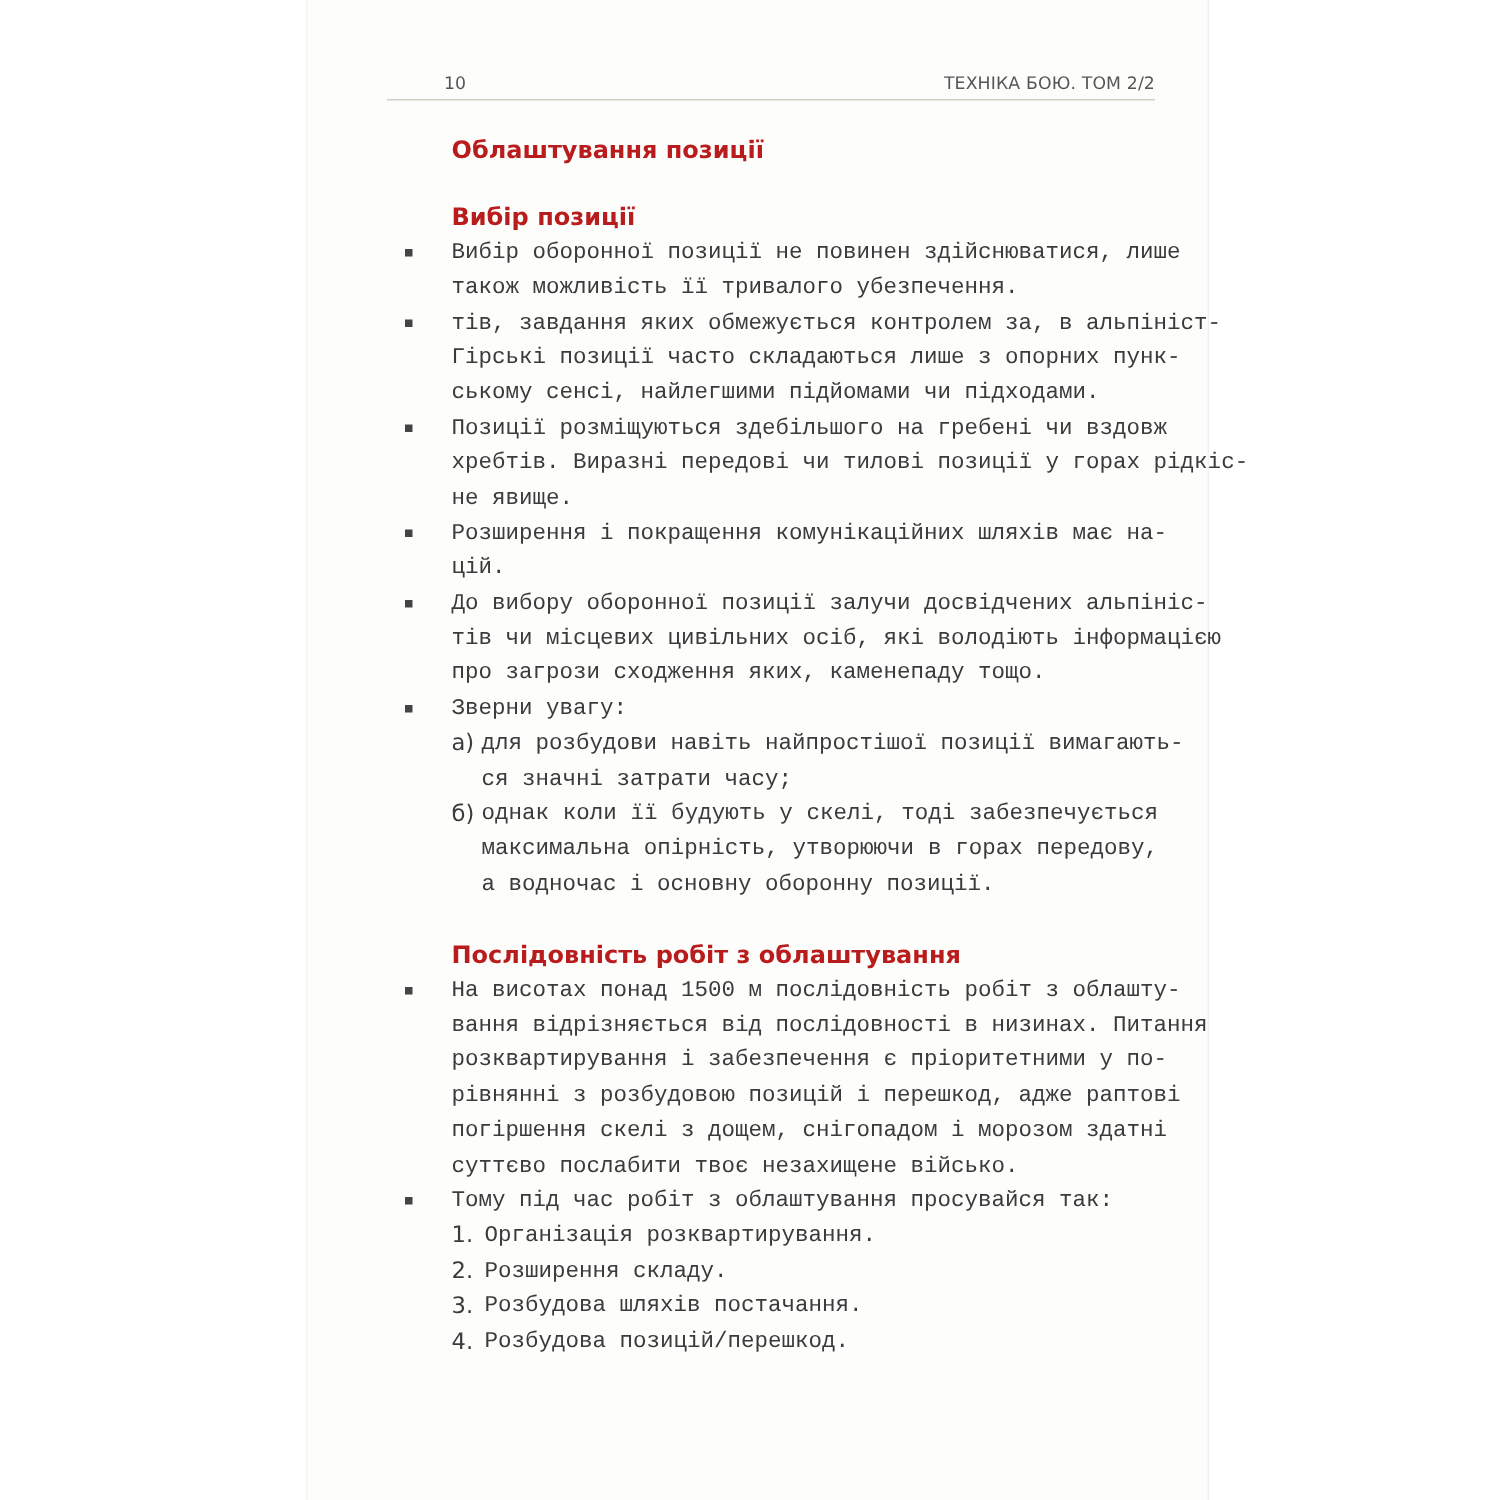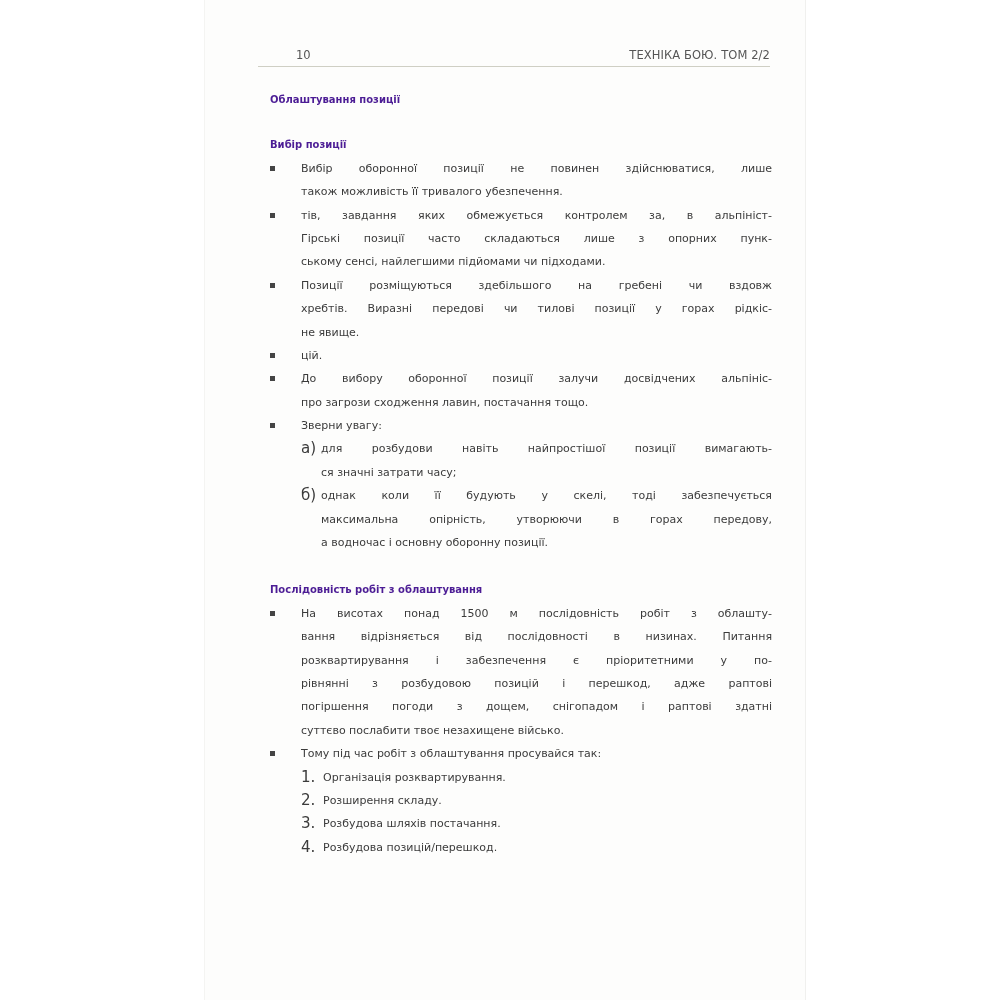--- a/index.html
+++ b/index.html
@@ -17,33 +17,33 @@
     border-bottom:1.5px solid #cfcfc4;
     font-size:11.5px; color:#555;
   }
   .running-head .pno { position:absolute; left:2px; top:2px;margin-left:36px; }
   .running-head .title { position:absolute; right:0; top:2px; letter-spacing:0.1px; }
 
   .content {
     position:absolute; left:270px; top:88px; width:502px;
   }
   .h {
-    font-weight:bold; font-size:10px; color:#4c1d95; 
+    font-weight:bold; font-size:16px; color:#b91c1c; margin-left:31px;
     height:23.4px; line-height:23.4px; white-space:nowrap;
   }
   .gap { height:22px; }
   .gap-sm { height:24px; }
   ul.bl { list-style:none; margin:0; padding:0; }
   ul.bl > li { position:relative; padding-left:31px; }
   ul.bl > li > .bullet {
     position:absolute; left:0; top:9px; width:5px; height:5px; background:#444;
   }
   .line {
-    display:block; font-size:11px; line-height:23.4px; height:23.4px;
-    white-space:nowrap; text-align:justify; text-align-last:justify;
+    display:block; font-size:15px; line-height:23.4px; height:23.4px;
+    white-space:nowrap; text-align:justify; text-align-last:justify;font-family:Liberation Mono, monospace;
   }
   .line.last { text-align:center; text-align-last:left; }
   .sub { position:relative; padding-left:20px; }
   .sub .mk { position:absolute; left:0; top:0; font-size:15.1px; line-height:23.4px; }
   ol.nl { list-style:none; margin:0; padding:0; }
   ol.nl li { position:relative; padding-left:22px; }
   ol.nl li .num { position:absolute; left:0; top:0; font-size:15.1px; line-height:23.4px; }
 </style>
 </head>
 <body>
@@ -73,26 +73,28 @@
         <span class="line last">ському сенсі, найлегшими підйомами чи підходами.</span>
       </li>
       <li>
         <span class="bullet"></span>
         <span class="line">Позиції розміщуються здебільшого на гребені чи вздовж</span>
         <span class="line">хребтів. Виразні передові чи тилові позиції у горах рідкіс-</span>
         <span class="line last">не явище.</span>
       </li>
       <li>
         <span class="bullet"></span>
+        <span class="line">Розширення і покращення комунікаційних шляхів має на-</span>
         <span class="line last">цій.</span>
       </li>
       <li>
         <span class="bullet"></span>
         <span class="line">До вибору оборонної позиції залучи досвідчених альпініс-</span>
-        <span class="line last">про загрози сходження лавин, постачання тощо.</span>
+        <span class="line">тів чи місцевих цивільних осіб, які володіють інформацією</span>
+        <span class="line last">про загрози сходження яких, каменепаду тощо.</span>
       </li>
       <li>
         <span class="bullet"></span>
         <span class="line last">Зверни увагу:</span>
         <div class="sub">
           <span class="mk">а)</span>
           <span class="line">для розбудови навіть найпростішої позиції вимагають-</span>
           <span class="line last">ся значні затрати часу;</span>
         </div>
         <div class="sub">
@@ -106,21 +108,21 @@
 
   <div class="gap-sm"></div>
   <div class="h">Послідовність робіт з облаштування</div>
   <ul class="bl" id="sec2">
       <li>
         <span class="bullet"></span>
         <span class="line">На висотах понад 1500 м послідовність робіт з облашту-</span>
         <span class="line">вання відрізняється від послідовності в низинах. Питання</span>
         <span class="line">розквартирування і забезпечення є пріоритетними у по-</span>
         <span class="line">рівнянні з розбудовою позицій і перешкод, адже раптові</span>
-        <span class="line">погіршення погоди з дощем, снігопадом і раптові здатні</span>
+        <span class="line">погіршення скелі з дощем, снігопадом і морозом здатні</span>
         <span class="line last">суттєво послабити твоє незахищене військо.</span>
       </li>
       <li>
         <span class="bullet"></span>
         <span class="line last">Тому під час робіт з облаштування просувайся так:</span>
         <ol class="nl">
           <li>
             <span class="num">1.</span>
             <span class="line last">Організація розквартирування.</span>
           </li>

